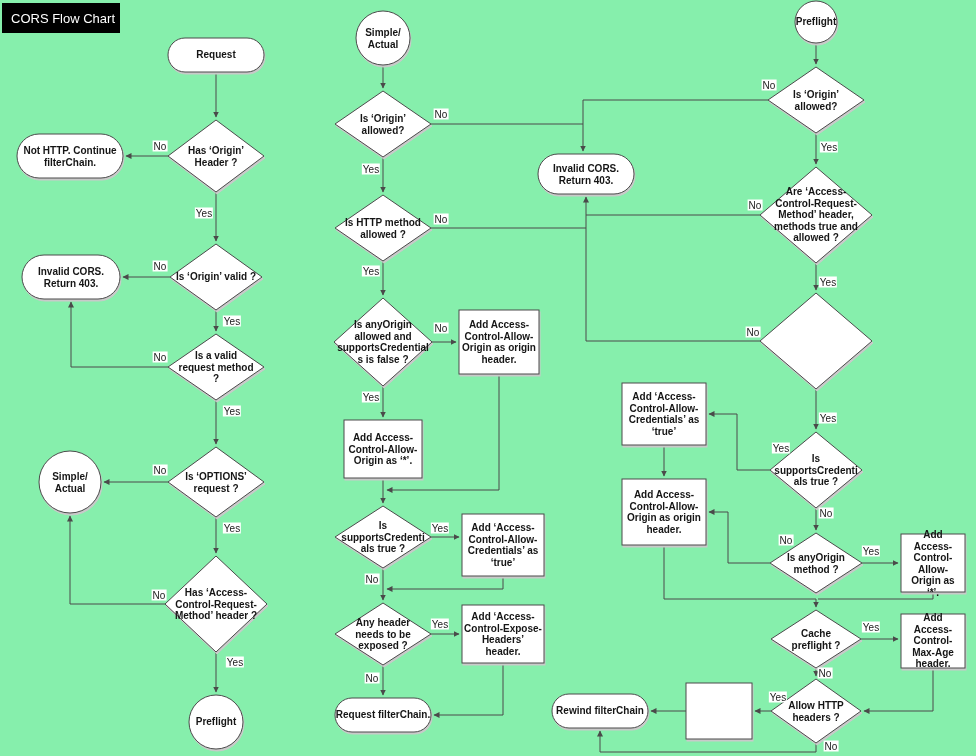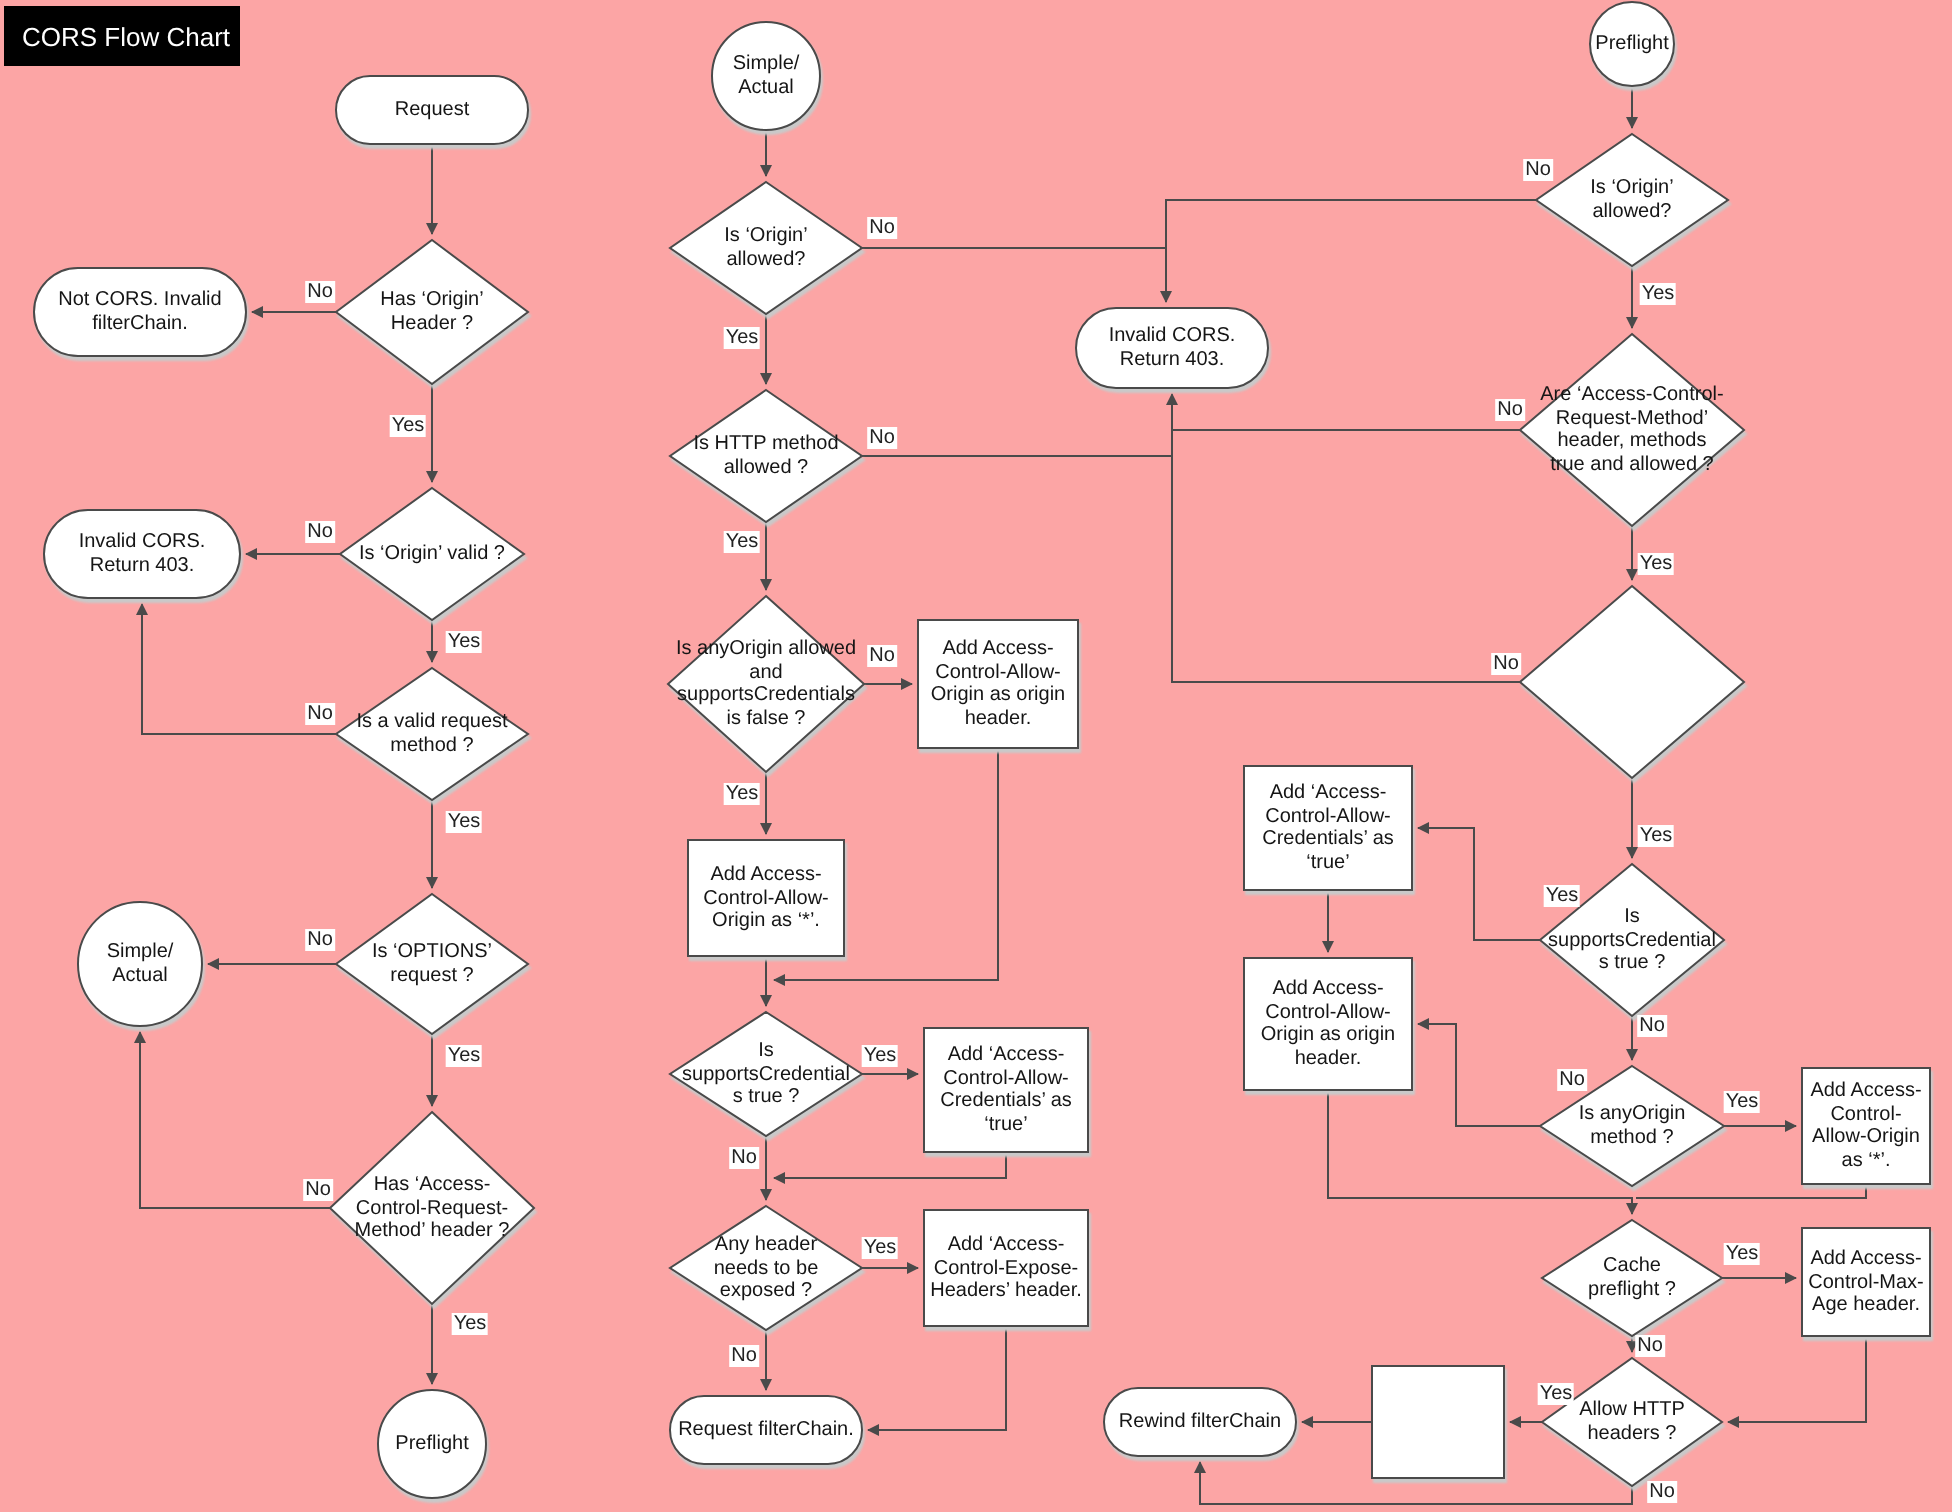--- a/index.html
+++ b/index.html
@@ -1,22 +1,22 @@
 <!DOCTYPE html>
 <html><head>
 <meta charset="utf-8">
 <style>
   html,body{margin:0;padding:0;background:#ffffff;}
-  .canvas{position:relative;width:976px;height:756px;background:#fca5a5;overflow:hidden;
+  .canvas{position:relative;width:976px;height:756px;background:#86efac;overflow:hidden;
           font-family:"Liberation Sans","DejaVu Sans",sans-serif;}
   svg.edges{position:absolute;left:0;top:0;}
   .edge{fill:none;stroke:#4a4a4a;stroke-width:1;}
   .shape{fill:#ffffff;stroke:#4a4a4a;stroke-width:1;filter:drop-shadow(1.5px 2px 0.5px #c9c9c9);}
   .node{position:absolute;transform:translate(-50%,-50%);text-align:center;
-        font-size:10px;line-height:1.15;color:#151515;overflow-wrap:break-word;z-index:3;}
+        font-size:10px;line-height:1.15;color:#151515;overflow-wrap:break-word;z-index:3;font-weight:bold;}
   .elabel{position:absolute;transform:translate(-50%,-50%);font-size:10px;color:#222;
           white-space:nowrap;background:#ffffff;padding:0 1px;z-index:2;}
   .title-box{position:absolute;left:2px;top:3px;width:118px;height:30px;background:#000;
              color:#fff;display:flex;align-items:center;padding-left:9px;box-sizing:border-box;
              font-size:13px;z-index:4;}
 </style>
 </head>
 <body>
 
 <div class="canvas">
@@ -120,21 +120,21 @@
       <polygon class="shape" points="816,679 861,711 816,743 771,711"></polygon>
       <rect class="shape" x="686" y="683" width="66" height="56"></rect>
       <rect class="shape" x="552" y="694" width="96" height="34" rx="17"></rect>
     </g>
   </svg>
 
   <div class="title-box">CORS Flow Chart</div>
 
   <div class="node" style="left:216px;top:55px;width:80px">Request</div>
   <div class="node" style="left:216px;top:156px;width:76px">Has ‘Origin’ Header ?</div>
-  <div class="node" style="left:70px;top:156px;width:96px">Not CORS. Invalid filterChain.</div>
+  <div class="node" style="left:70px;top:156px;width:96px">Not HTTP. Continue filterChain.</div>
   <div class="node" style="left:216px;top:277px;width:82px">Is ‘Origin’ valid ?</div>
   <div class="node" style="left:71px;top:277px;width:82px">Invalid CORS. Return 403.</div>
   <div class="node" style="left:216px;top:367px;width:80px">Is a valid request method ?</div>
   <div class="node" style="left:216px;top:482px;width:72px">Is ‘OPTIONS’ request ?</div>
   <div class="node" style="left:70px;top:482px;width:50px">Simple/ Actual</div>
   <div class="node" style="left:216px;top:604px;width:88px">Has ‘Access-Control-Request-Method’ header ?</div>
   <div class="node" style="left:216px;top:722px;width:52px">Preflight</div>
 
   <div class="node" style="left:383px;top:38px;width:50px">Simple/ Actual</div>
   <div class="node" style="left:383px;top:124px;width:64px">Is ‘Origin’ allowed?</div>

